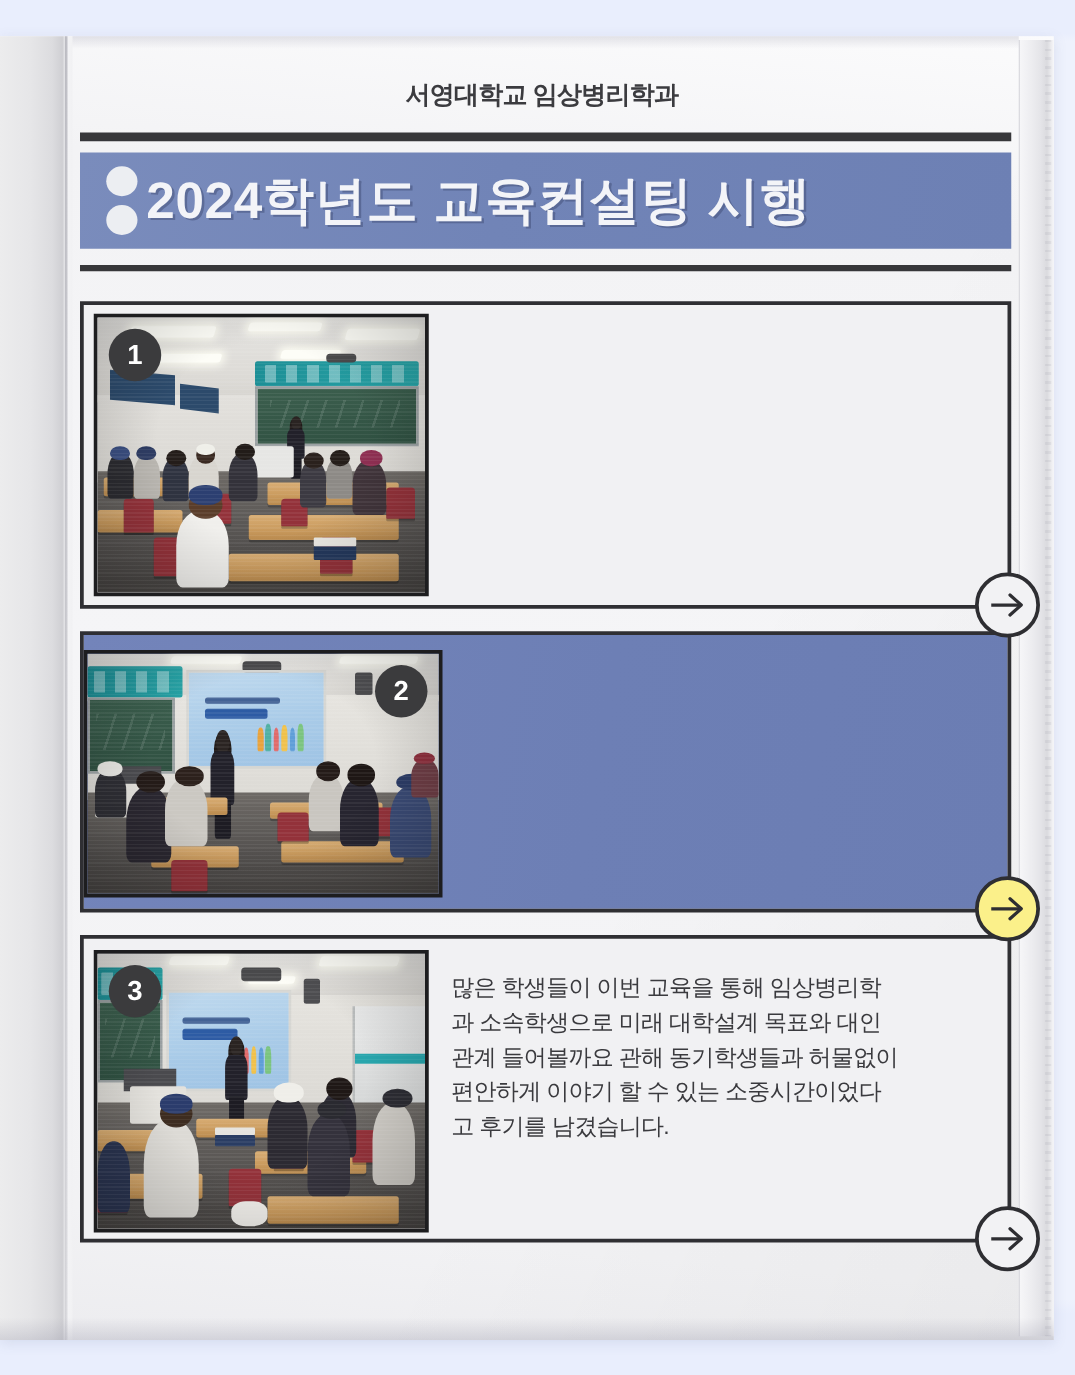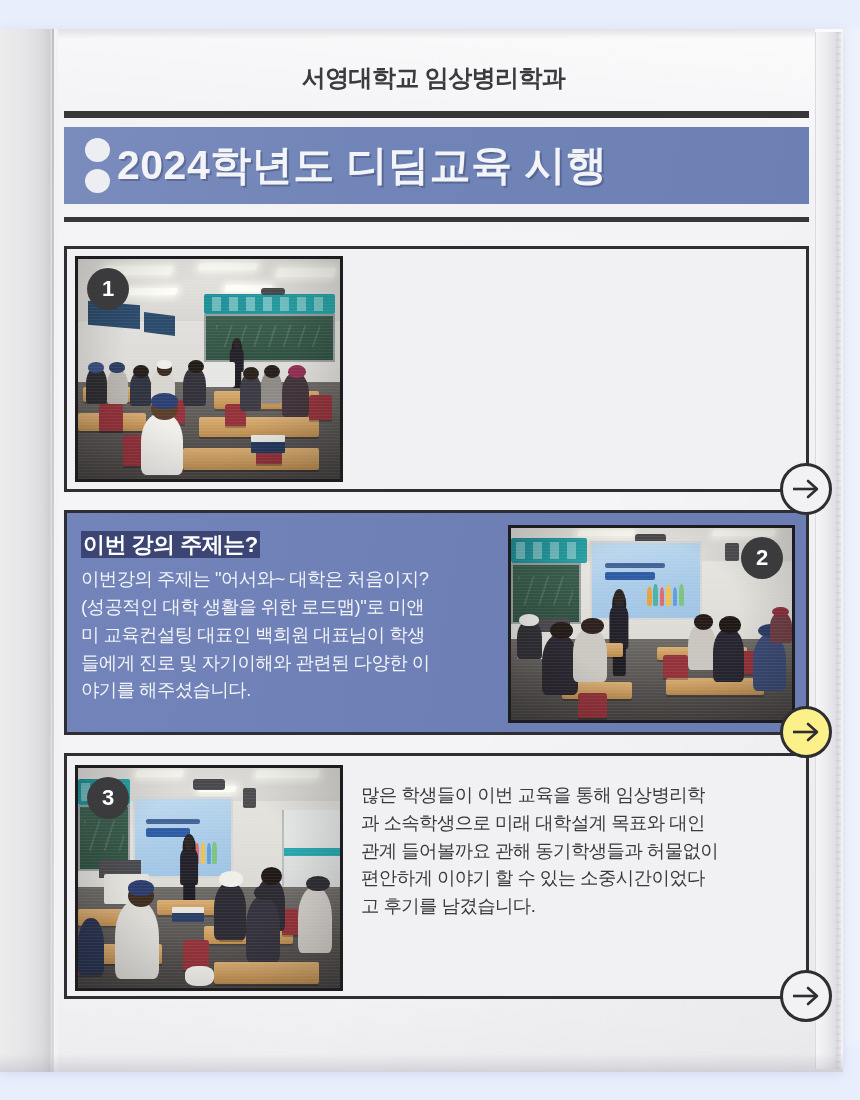--- a/index.html
+++ b/index.html
@@ -72,21 +72,21 @@
   .content {
     position: absolute;
     left: 58px; top: 10px;
     width: 757px;
     height: 1020px;
     padding: 0;
   }
 
   .dept-title {
     text-align: center;
-    font-size: 24px;
+    font-size: 20px;
     font-weight: 700;
     color: #3b3b3f;
     letter-spacing: -0.6px;
     padding-top: 23px;
     padding-right: 6px;
   }
 
   .rule {
     height: 7px;
     background: #37373a;
@@ -290,21 +290,21 @@
 
       <div class="dept-title">서영대학교 임상병리학과</div>
 
       <div class="rule"></div>
 
       <div class="title-bar">
         <div class="dots">
           <span></span>
             <span></span>
         </div>
-        <div class="title-text">2024학년도 디딤교육 시행</div>
+        <div class="title-text">2024학년도 교육컨설팅 시행</div>
       </div>
 
       <div class="rule thin"></div>
 
       <div class="card card-1">
         <div class="photo ph-1">
           <div class="scene">
             <div class="sc-ceiling"></div>
             <div class="sc-light" style="left:10%;top:3%;width:26%;height:4%"></div>
             <div class="sc-light" style="left:46%;top:2%;width:22%;height:3.4%"></div>
@@ -373,28 +373,20 @@
 
         <div class="arrow arrow-plain">
           <svg width="30" height="20" viewBox="0 0 30 20">
             <line x1="2" y1="10" x2="25" y2="10" stroke="#2e2e32" stroke-width="2.6"></line>
             <polyline points="17,2 26,10 17,18" fill="none" stroke="#2e2e32" stroke-width="2.6" stroke-linecap="round" stroke-linejoin="round"></polyline>
           </svg>
         </div>
       </div>
 
       <div class="card card-2">
-        <div class="txt">
-          <span class="head head-navy">이번 강의 주제는?</span>
-          <div class="body body-light">이번강의 주제는 "어서와~ 대학은 처음이지?
-(성공적인 대학 생활을 위한 로드맵)"로 미앤
-미 교육컨설팅 대표인 백희원 대표님이 학생
-들에게 진로 및 자기이해와 관련된 다양한 이
-야기를 해주셨습니다.</div>
-        </div>
 
         <div class="photo ph-2">
           <div class="scene">
             <div class="sc-ceiling" style="height:20%"></div>
             <div class="sc-light" style="left:24%;top:1%;width:20%;height:3%"></div>
             <div class="sc-light" style="left:72%;top:1%;width:22%;height:3%"></div>
             <div class="sc-wall" style="top:17%;height:44%;background:linear-gradient(180deg,#e6e4df,#dcdad5)"></div>
             <div class="sc-banner" style="left:0%;top:5%;width:27%;height:13%"></div>
             <div class="sc-board" style="left:0%;top:18%;width:25%;height:32%"></div>
             <div class="sc-proj" style="left:44%;top:3%;width:11%;height:5%"></div>

